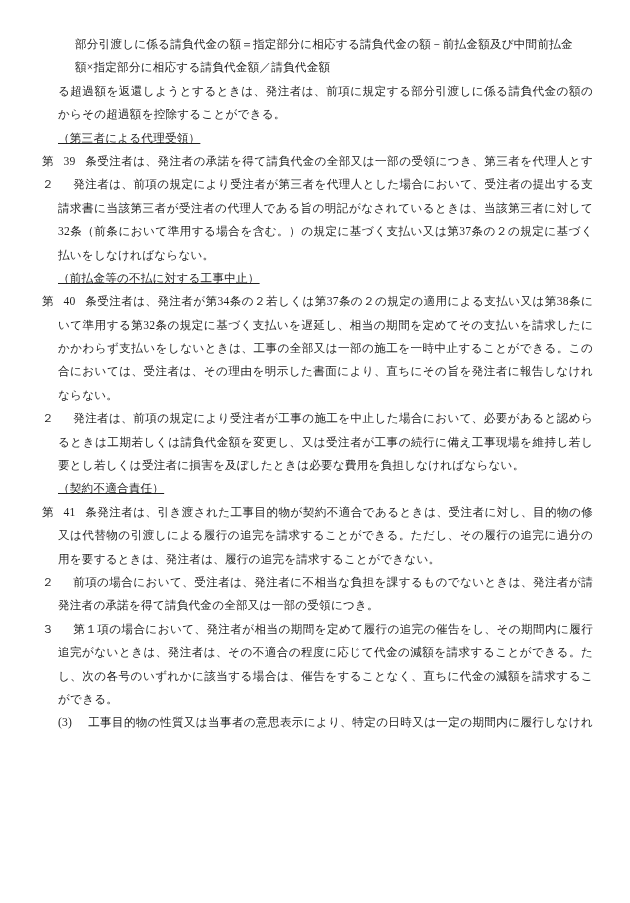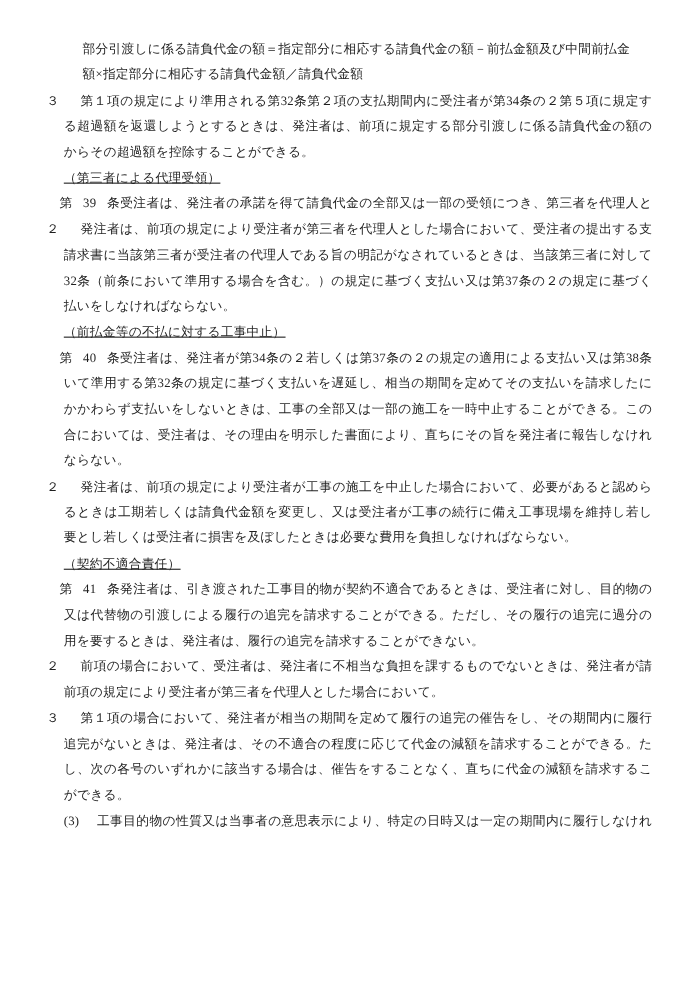--- a/index.html
+++ b/index.html
@@ -35,31 +35,30 @@
   
   .t-formula { padding-left: 33px; }
   .t-cont    { padding-left: 16px; }
   .t-head    { padding-left: 16px; text-decoration: underline; }
   .t-item    { padding-left: 16px; }
   .t-para    { padding-left: 0; }
   .t-article { padding-left: 0; }
 
   .marker { display: inline-block; vertical-align: top; }
   .mk-para    { width: 31px; }
-  .mk-article { width: 55px; margin-left: 12px; }
+  .mk-article { width: 55px; }
   .mk-item    { width: 30px; }
 </style>
 </head>
 <body>
 
 <main class="page" style="background: rgb(255, 255, 255); color: rgb(31, 31, 31);">
   <div id="text-block">
       <div class="line t-formula"><span>部分引渡しに係る請負代金の額＝指定部分に相応する請負代金の額－前払金額及び中間前払金</span></div>
       <div class="line t-formula"><span>額×指定部分に相応する請負代金額／請負代金額</span></div>
-      <div class="line t-para just"><span class="marker mk-para">３</span><span>第１項の規定により準用される第32条第２項の支払期間内に受注者が第34条の２第５項に規定す</span></div>
       <div class="line t-cont just"><span>る超過額を返還しようとするときは、発注者は、前項に規定する部分引渡しに係る請負代金の額の中</span></div>
       <div class="line t-cont"><span>からその超過額を控除することができる。</span></div>
       <div class="line t-head"><span>（第三者による代理受領）</span></div>
       <div class="line t-article just"><span class="marker mk-article">第39条</span><span>受注者は、発注者の承諾を得て請負代金の全部又は一部の受領につき、第三者を代理人とする</span></div>
       <div class="line t-para just"><span class="marker mk-para">２</span><span>発注者は、前項の規定により受注者が第三者を代理人とした場合において、受注者の提出する支払</span></div>
       <div class="line t-cont just"><span>請求書に当該第三者が受注者の代理人である旨の明記がなされているときは、当該第三者に対して第</span></div>
       <div class="line t-cont just"><span>32条（前条において準用する場合を含む。）の規定に基づく支払い又は第37条の２の規定に基づく支</span></div>
       <div class="line t-cont"><span>払いをしなければならない。</span></div>
       <div class="line t-head"><span>（前払金等の不払に対する工事中止）</span></div>
       <div class="line t-article just"><span class="marker mk-article">第40条</span><span>受注者は、発注者が第34条の２若しくは第37条の２の規定の適用による支払い又は第38条にお</span></div>
@@ -68,20 +67,20 @@
       <div class="line t-cont just"><span>合においては、受注者は、その理由を明示した書面により、直ちにその旨を発注者に報告しなければ</span></div>
       <div class="line t-cont"><span>ならない。</span></div>
       <div class="line t-para just"><span class="marker mk-para">２</span><span>発注者は、前項の規定により受注者が工事の施工を中止した場合において、必要があると認められ</span></div>
       <div class="line t-cont just"><span>るときは工期若しくは請負代金額を変更し、又は受注者が工事の続行に備え工事現場を維持し若しく</span></div>
       <div class="line t-cont"><span>要とし若しくは受注者に損害を及ぼしたときは必要な費用を負担しなければならない。</span></div>
       <div class="line t-head"><span>（契約不適合責任）</span></div>
       <div class="line t-article just"><span class="marker mk-article">第41条</span><span>発注者は、引き渡された工事目的物が契約不適合であるときは、受注者に対し、目的物の修補</span></div>
       <div class="line t-cont just"><span>又は代替物の引渡しによる履行の追完を請求することができる。ただし、その履行の追完に過分の費</span></div>
       <div class="line t-cont"><span>用を要するときは、発注者は、履行の追完を請求することができない。</span></div>
       <div class="line t-para just"><span class="marker mk-para">２</span><span>前項の場合において、受注者は、発注者に不相当な負担を課するものでないときは、発注者が請求</span></div>
-      <div class="line t-cont"><span>前項の規定により受注者が第三者を代理人とした場合において。</span></div>
+      <div class="line t-cont"><span>発注者の承諾を得て請負代金の全部又は一部の受領につき。</span></div>
       <div class="line t-para just"><span class="marker mk-para">３</span><span>第１項の場合において、発注者が相当の期間を定めて履行の追完の催告をし、その期間内に履行の</span></div>
       <div class="line t-cont just"><span>追完がないときは、発注者は、その不適合の程度に応じて代金の減額を請求することができる。ただ</span></div>
       <div class="line t-cont just"><span>し、次の各号のいずれかに該当する場合は、催告をすることなく、直ちに代金の減額を請求すること</span></div>
       <div class="line t-cont"><span>ができる。</span></div>
       <div class="line t-item just"><span class="marker mk-item">(3)</span><span>工事目的物の性質又は当事者の意思表示により、特定の日時又は一定の期間内に履行しなけれ</span></div>
     </div>
 </main>
 
 </body></html>

